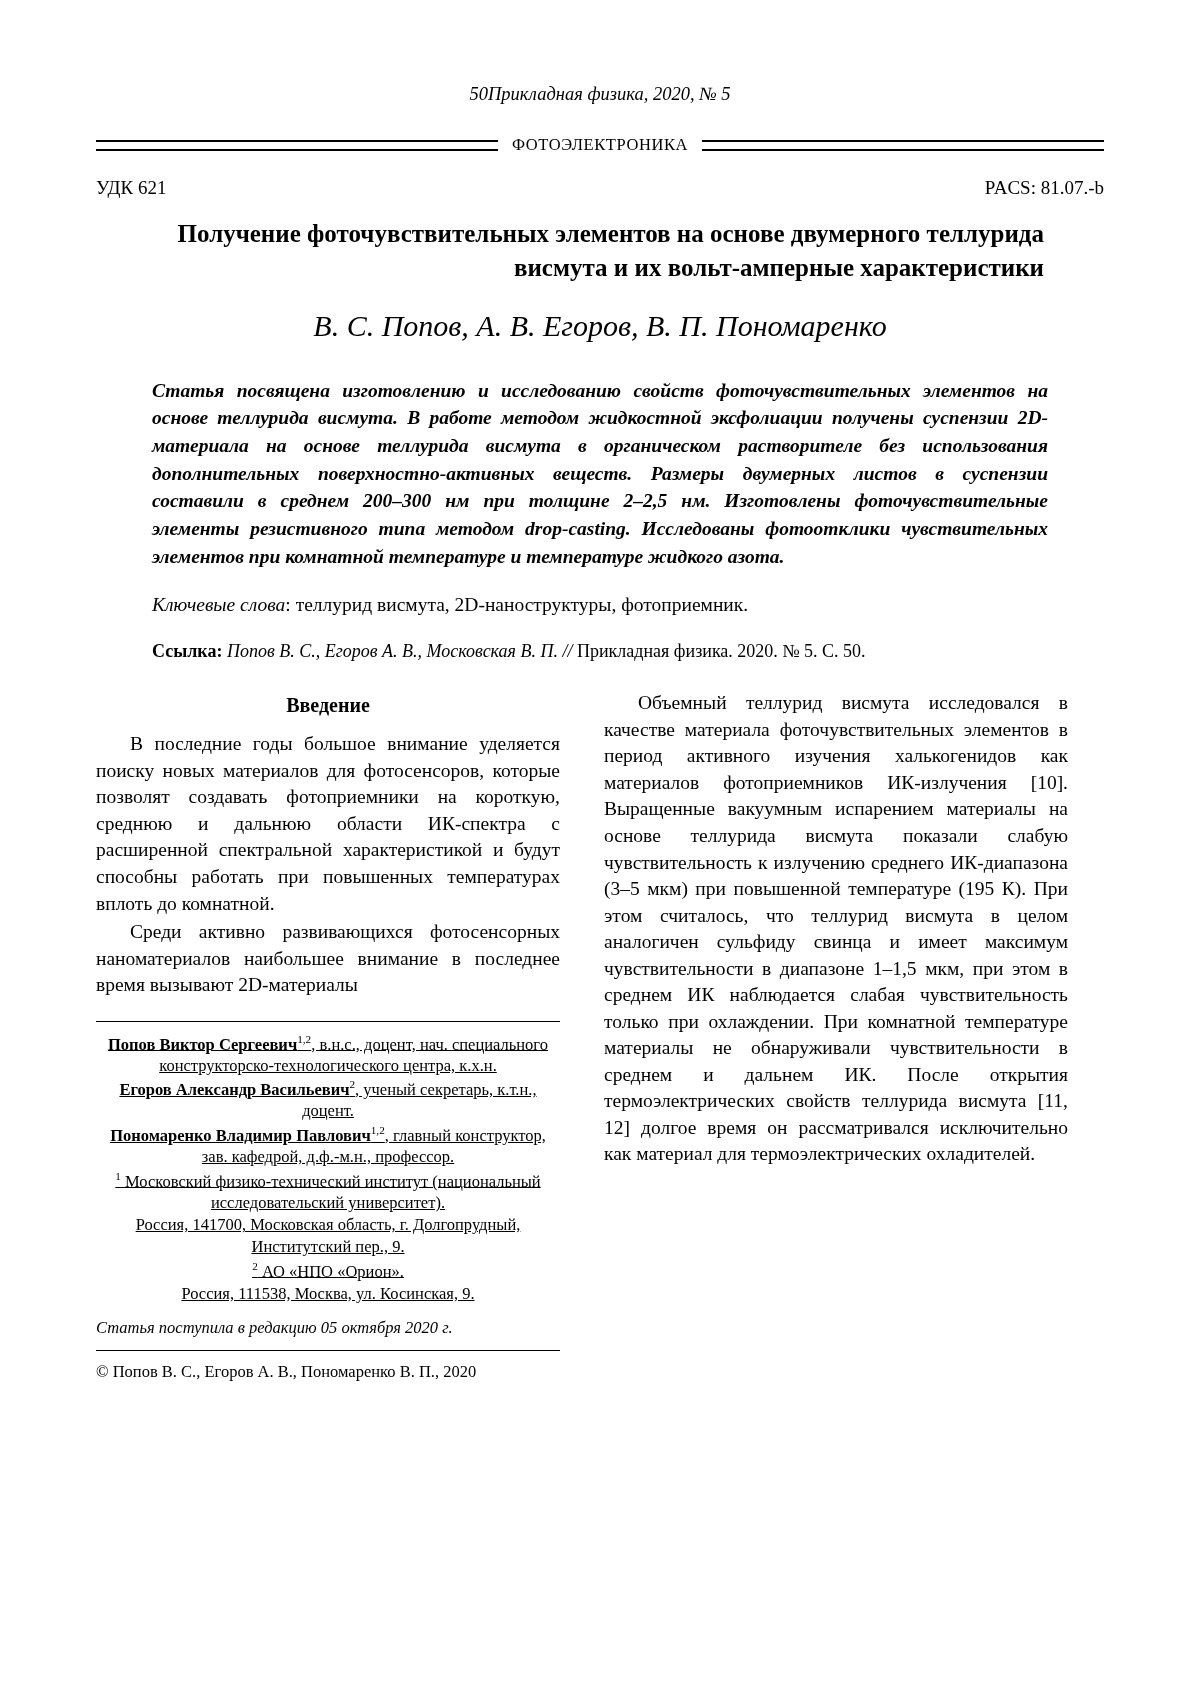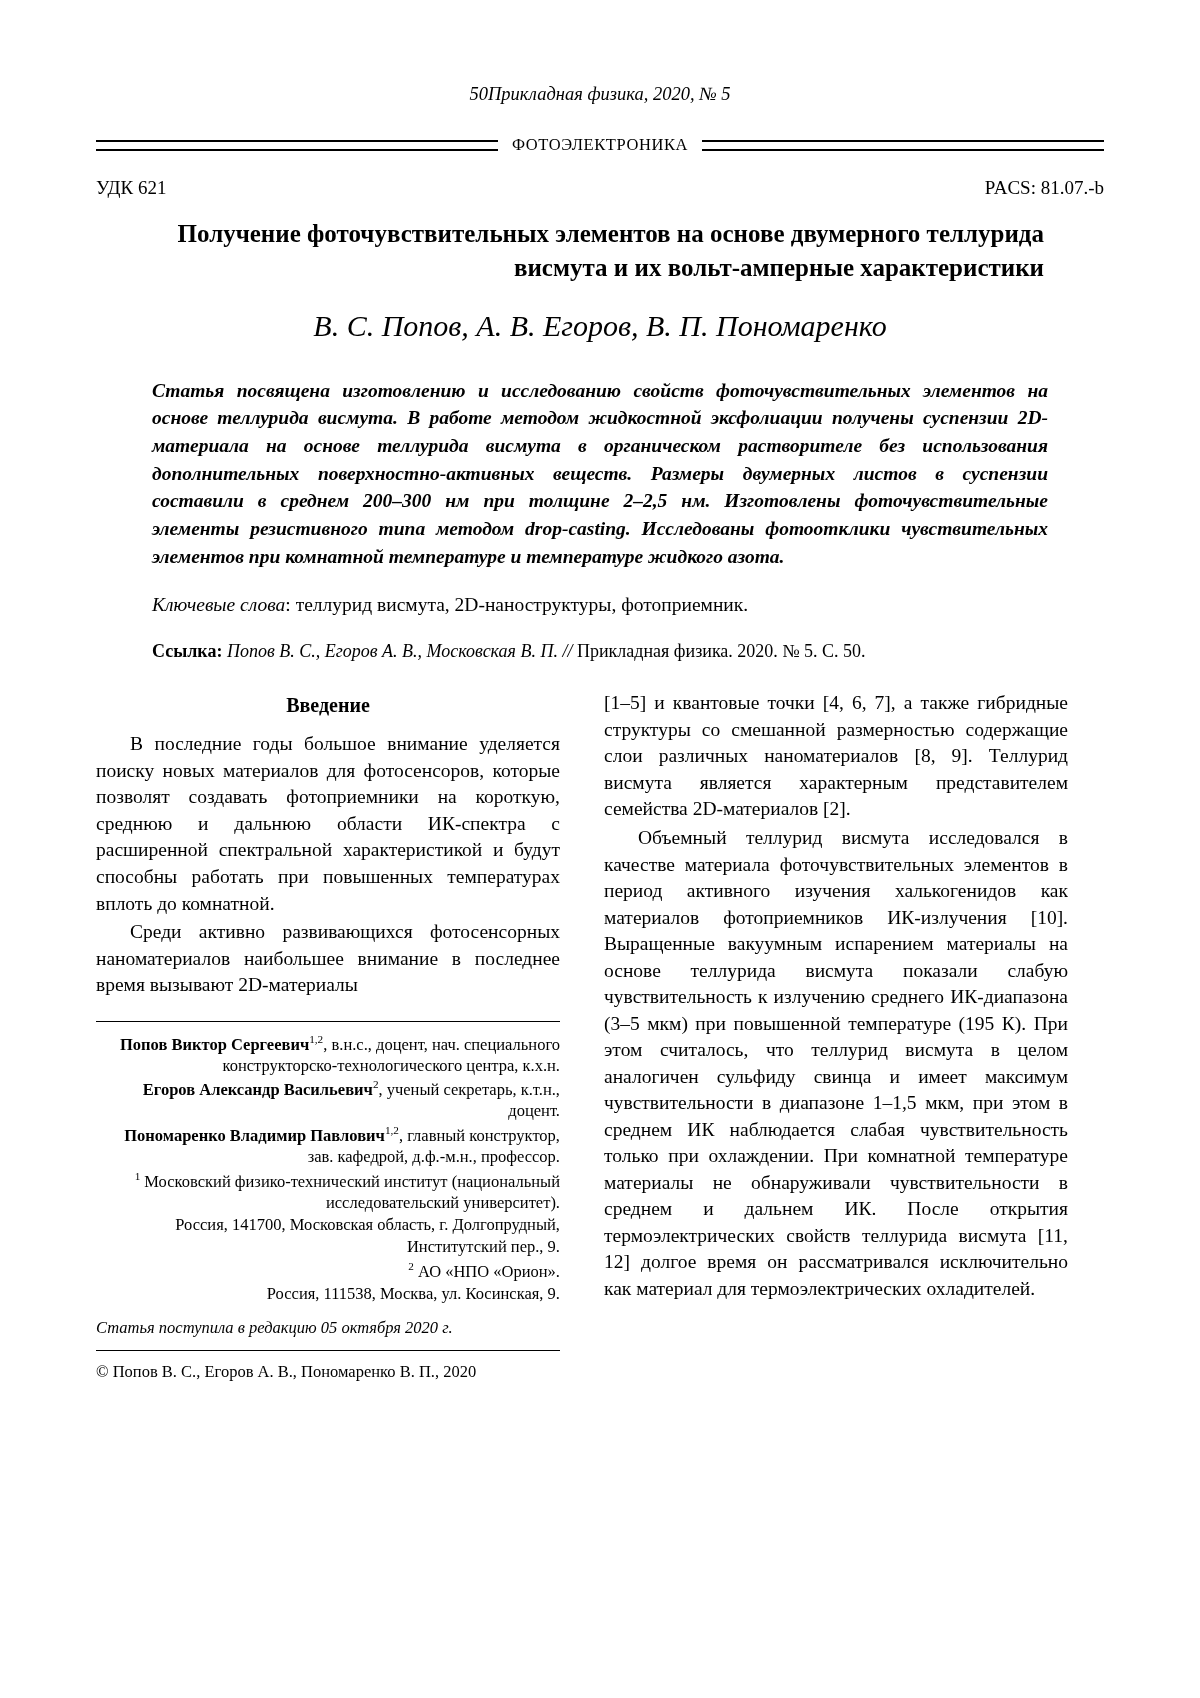--- a/index.html
+++ b/index.html
@@ -122,21 +122,21 @@
     hyphens: auto;
   }
   
   .footnotes {
     margin-top: 22px;
     border-top: 1.5px solid #000;
     padding-top: 10px;
     font-size: 16.5px;
     line-height: 1.31;
   }
-  .footnotes p { margin: 0 0 1px 0; text-align: right; }
+  .footnotes p { margin: 0 0 1px 0; text-align: center; text-decoration: underline; }
   .footnotes .nm { font-weight: bold; }
   sup { font-size: 0.68em; vertical-align: super; }
   .fn-received {
     font-style: italic;
     font-size: 16.5px;
     margin-top: 13px;
   }
   .fn-copy {
     font-size: 16.5px;
     margin-top: 11px;
@@ -206,18 +206,17 @@
         <p>
           <sup>2</sup><span> АО «НПО «Орион».</span>
         </p>
         <p>Россия, 111538, Москва, ул. Косинская, 9.</p>
         <div class="fn-received">Статья поступила в редакцию 05 октября 2020 г.</div>
         <div class="fn-copy">© Попов В. С., Егоров А. В., Пономаренко В. П., 2020</div>
       </div>
     </div>
 
     <div class="col">
-      <p class="body" style="text-indent:0">[1–5] и квантовые точки [4, 6, 7], а также гибридные структуры со смешанной размерностью содержащие слои различных наноматериалов [8, 9]. Теллурид висмута является характерным представителем семейства 2D-материалов [2].</p>
       <p class="body">Объемный теллурид висмута исследовался в качестве материала фоточувствительных элементов в период активного изучения халькогенидов как материалов фотоприемников ИК-излучения [10]. Выращенные вакуумным испарением материалы на основе теллурида висмута показали слабую чувствительность к излучению среднего ИК-диапазона (3–5 мкм) при повышенной температуре (195 К). При этом считалось, что теллурид висмута в целом аналогичен сульфиду свинца и имеет максимум чувствительности в диапазоне 1–1,5 мкм, при этом в среднем ИК наблюдается слабая чувствительность только при охлаждении. При комнатной температуре материалы не обнаруживали чувствительности в среднем и дальнем ИК. После открытия термоэлектрических свойств теллурида висмута [11, 12] долгое время он рассматривался исключительно как материал для термоэлектрических охладителей.</p>
     </div>
 
   </div>
 </div>
 
 </body></html>

